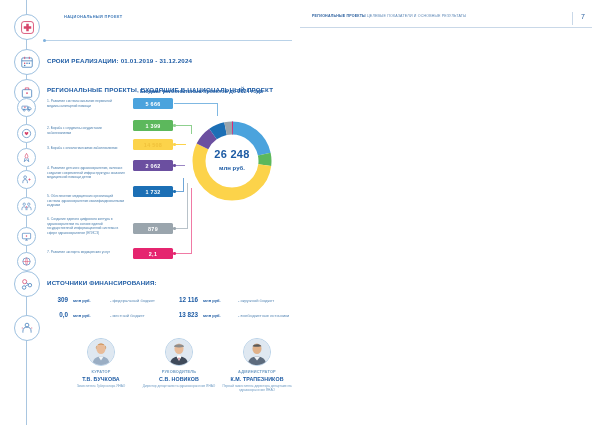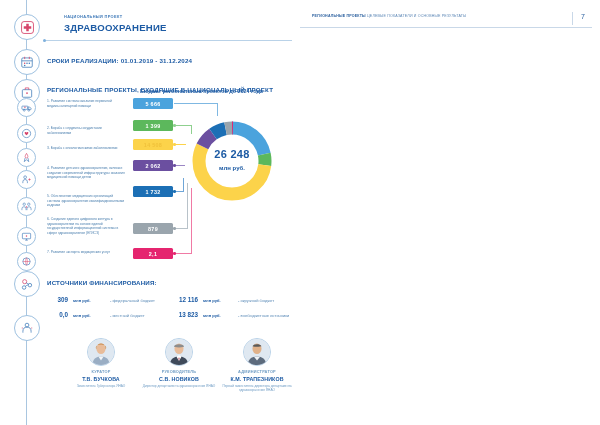--- a/index.html
+++ b/index.html
@@ -97,21 +97,20 @@
 
     <div class="rail"></div>
 
     <div class="bubble" style="left:14px;top:14px;">
       <svg width="15" height="15" viewBox="0 0 24 24">
         <rect x="2.5" y="2.5" width="19" height="19" rx="4" fill="none" stroke="#d6456b" stroke-width="1.4"></rect>
         <path d="M10 6h4v4h4v4h-4v4h-4v-4H6v-4h4z" fill="#d6456b"></path>
       </svg>
     </div>
     <div class="logo-title-sup">НАЦИОНАЛЬНЫЙ ПРОЕКТ</div>
-    <div class="logo-title">ЗДРАВООХРАНЕНИЕ</div>
     <div class="hline" style="left:44px;top:40px;width:248px;"></div>
     <div class="hdot" style="left:43px;top:38.5px;"></div>
 
     <div class="bubble" style="left:14px;top:49px;">
       <svg width="14" height="14" viewBox="0 0 24 24">
         <rect x="3" y="5" width="18" height="16" rx="2" fill="none" stroke="#3e79b8" stroke-width="1.3"></rect>
         <path d="M3 10h18" stroke="#3e79b8" stroke-width="1.3"></path>
         <path d="M8 3v4M16 3v4" stroke="#d6456b" stroke-width="1.3"></path>
         <circle cx="8" cy="14" r="1.3" fill="#d6456b"></circle>
           <circle cx="12" cy="14" r="1.3" fill="#3e79b8"></circle>

